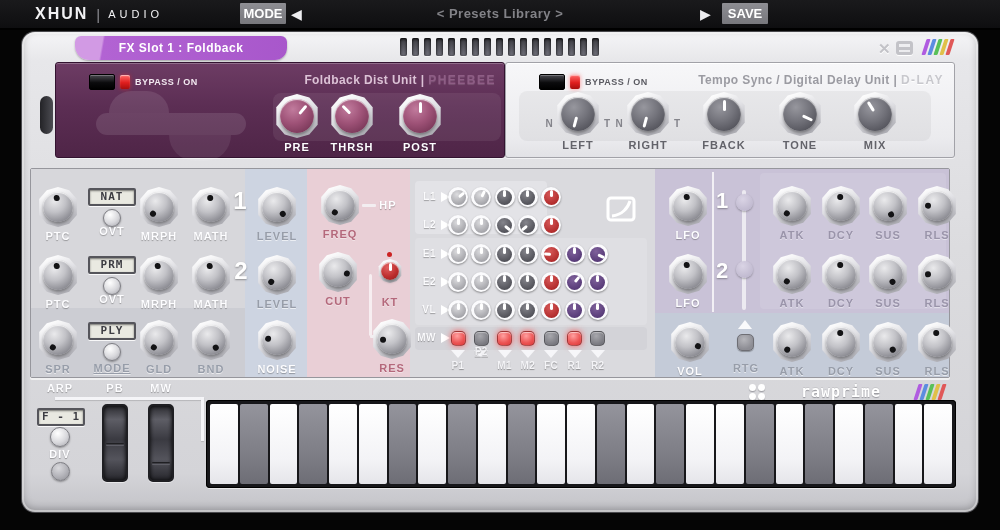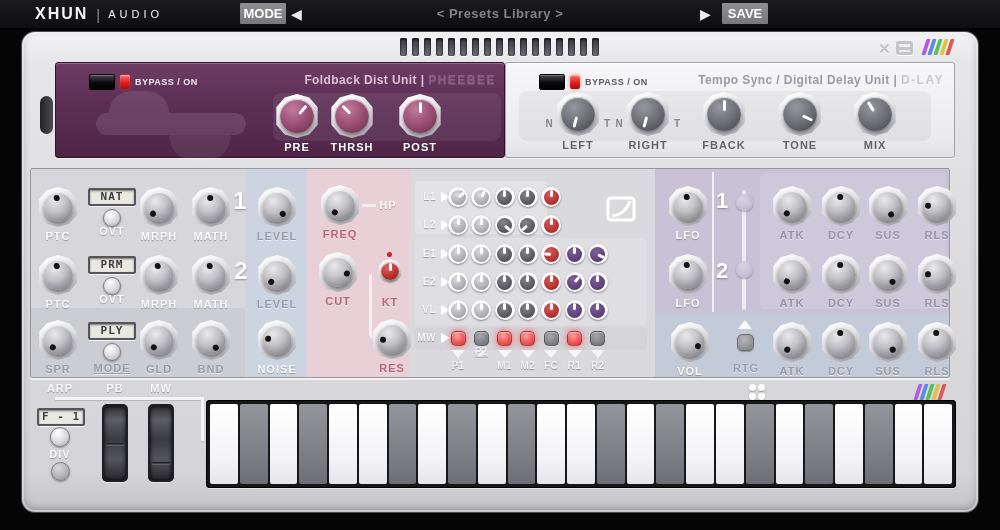--- a/index.html
+++ b/index.html
@@ -164,20 +164,21 @@
     </div>
     <div class="tb-btn" style="left:240px;">MODE</div>
     <div class="tb-arrow" style="left:291px;">◀</div>
     <div id="presets">&lt; Presets Library &gt;</div>
     <div class="tb-arrow" style="left:700px;">▶</div>
     <div class="tb-btn" style="left:722px;">SAVE</div>
   </div>
 
   <div id="device"></div>
 
+  <div id="tab1" class="fxtab">FX Slot 1 : Foldback</div>
   <div id="vents">
       <div class="vent"></div>
       <div class="vent"></div>
       <div class="vent"></div>
       <div class="vent"></div>
       <div class="vent"></div>
       <div class="vent"></div>
       <div class="vent"></div>
       <div class="vent"></div>
       <div class="vent"></div>
@@ -852,20 +853,21 @@
       </div>
       <div class="klabel">RLS</div>
     </div>
 
   <div id="rpdots">
       <i></i>
       <i></i>
       <i></i>
       <i></i>
     </div>
+  <div id="rptext">rawprime</div>
   <div class="stripes" style="left:916px;top:384px;">
       <i style="background: rgb(176, 92, 224);"></i>
       <i style="background: rgb(92, 140, 224);"></i>
       <i style="background: rgb(88, 192, 88);"></i>
       <i style="background: rgb(224, 192, 72);"></i>
       <i style="background: rgb(224, 88, 88);"></i>
     </div>
 
   <div class="trace" style="left:55px;top:397px;width:149px;height:3px;"></div>
   <div class="trace" style="left:201px;top:397px;width:3px;height:44px;"></div>

